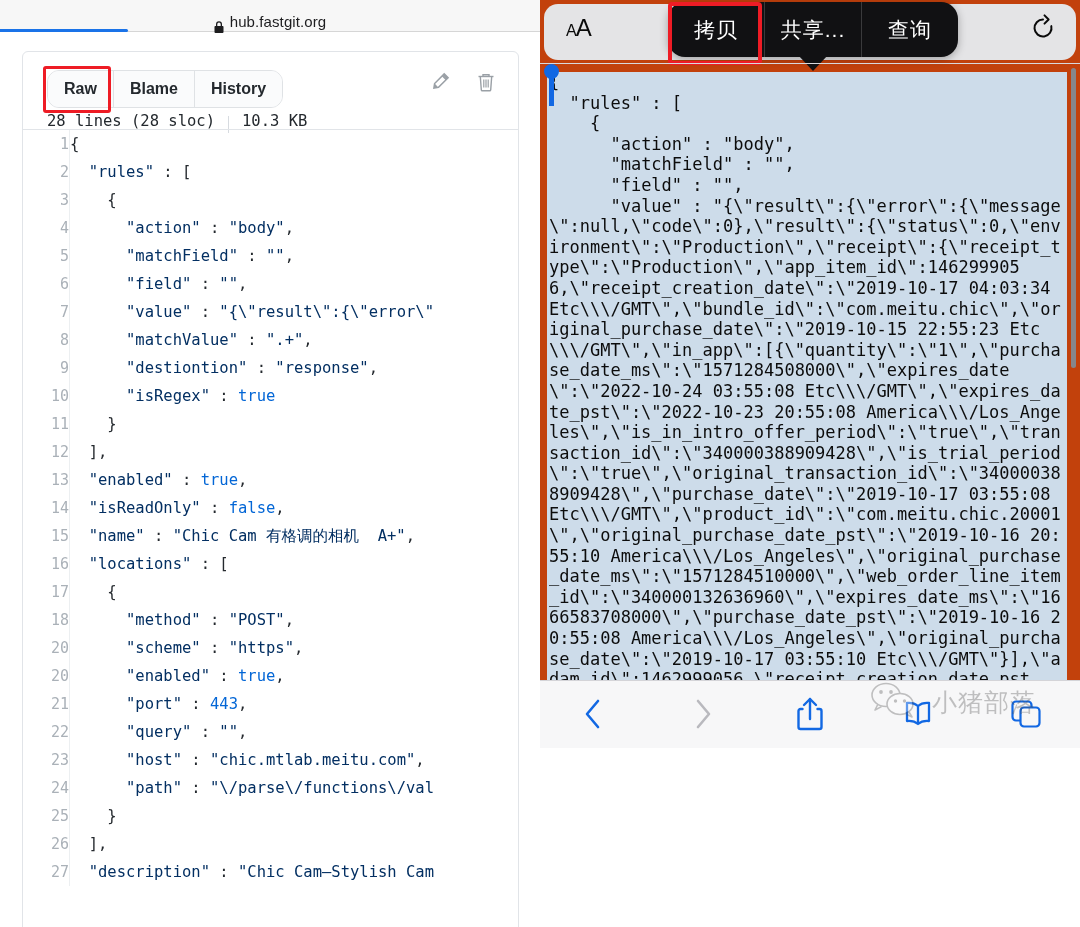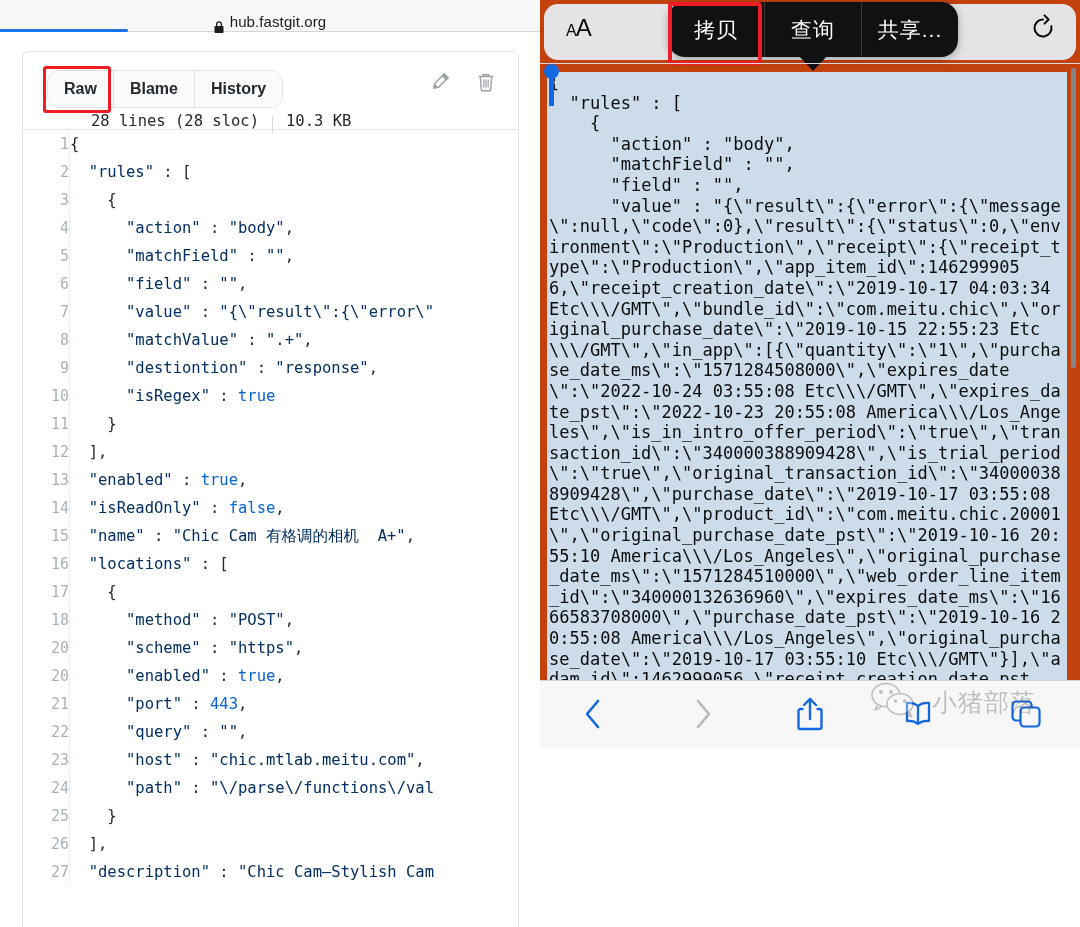--- a/index.html
+++ b/index.html
@@ -57,21 +57,21 @@
     position:absolute;left:20px;top:14px;width:62px;height:41px;
     border:3px solid #ee1c25;border-radius:3px;pointer-events:none;
   }
   .head-icons{
     position:absolute;right:22px;top:20px;display:flex;gap:26px;align-items:center;
   }
   .icon-btn{width:20px;height:22px;display:block;}
   .file-meta{
     position:absolute;left:24px;top:60px;
     font-family:"DejaVu Sans Mono","Liberation Mono",monospace;
-    font-size:15.5px;color:#24292e;display:flex;align-items:center;gap:0;margin-left:44px;
+    font-size:15.5px;color:#24292e;display:flex;align-items:center;gap:0;
   }
   .file-meta .sep{
     display:inline-block;width:1px;height:17px;background:#d7dbe0;margin:0 13px;
     position:relative;top:3px;
   }
   .code-wrap{
     border-top:1px solid #e1e4e8;
     height:812px;overflow:hidden;position:relative;
   }
   table.code{
@@ -354,22 +354,22 @@
 
     <span class="reload-btn">
       <svg width="30" height="30" viewBox="0 0 30 30">
         <path d="M15 6.5a8.5 8.5 0 1 0 8.3 6.6" fill="none" stroke="#0a0a0a" stroke-width="2" stroke-linecap="round"></path>
         <path d="M16.5 2.4l4.1 4.1-4.1 4.1" fill="none" stroke="#0a0a0a" stroke-width="2" stroke-linecap="round" stroke-linejoin="round"></path>
       </svg>
     </span>
 
     <div class="ctx-menu">
       <div class="ctx-item">拷贝</div>
+      <div class="ctx-item">共享...</div>
       <div class="ctx-item">查询</div>
-      <div class="ctx-item">共享...</div>
     </div>
     <div class="ctx-highlight"></div>
     <div class="ctx-arrow"></div>
 
     <div class="divider-line"></div>
 
     <div class="web-text">
       <pre>{
   "rules" : [
     {

